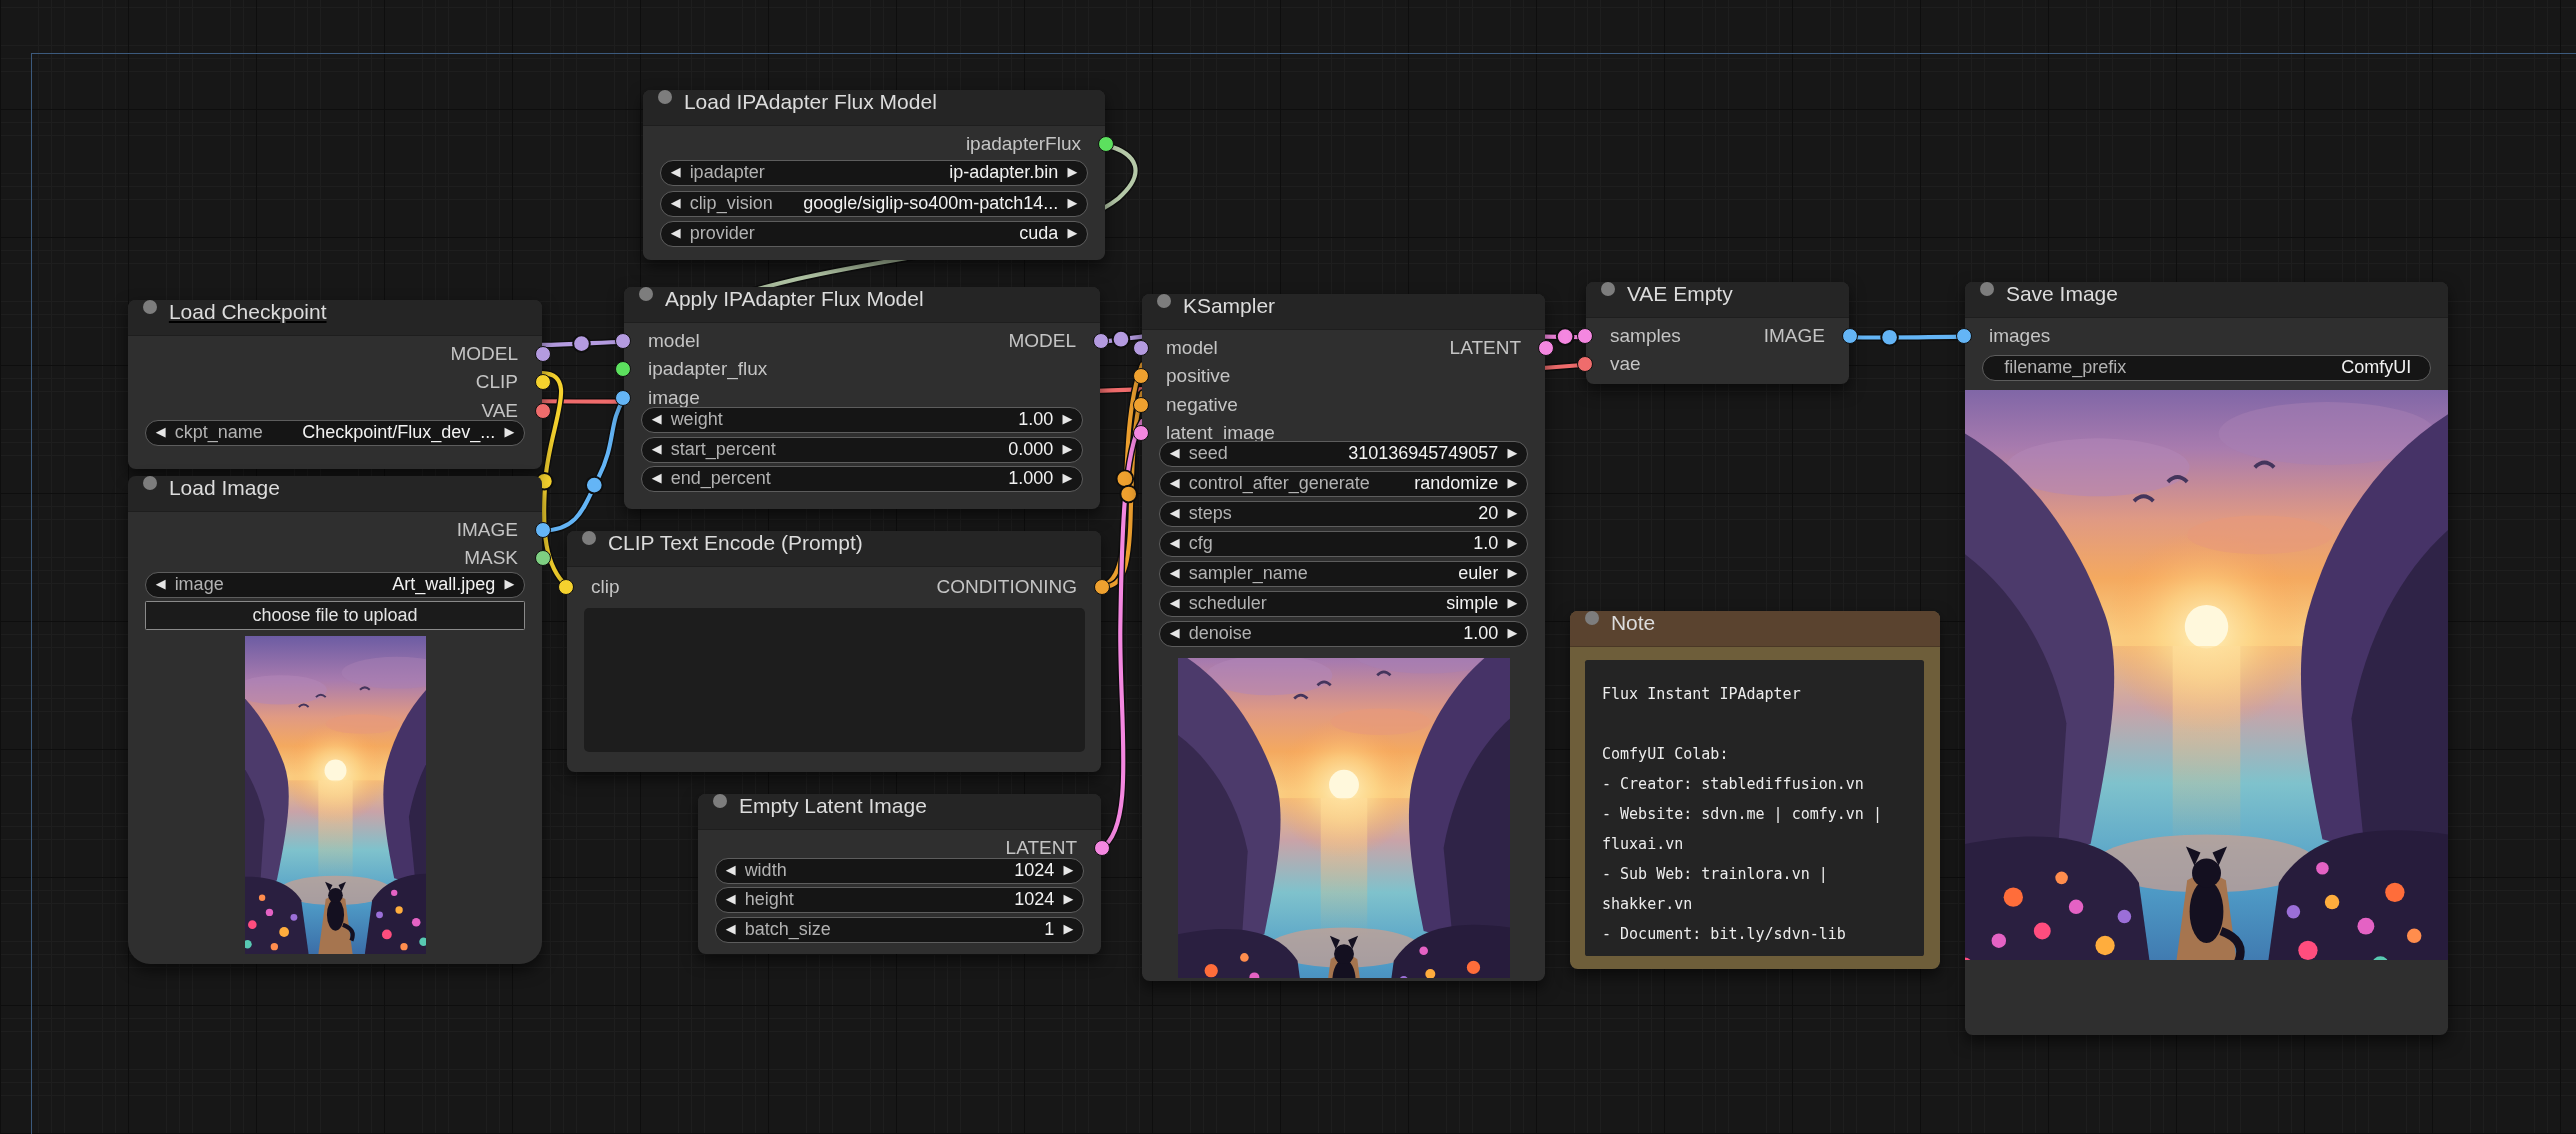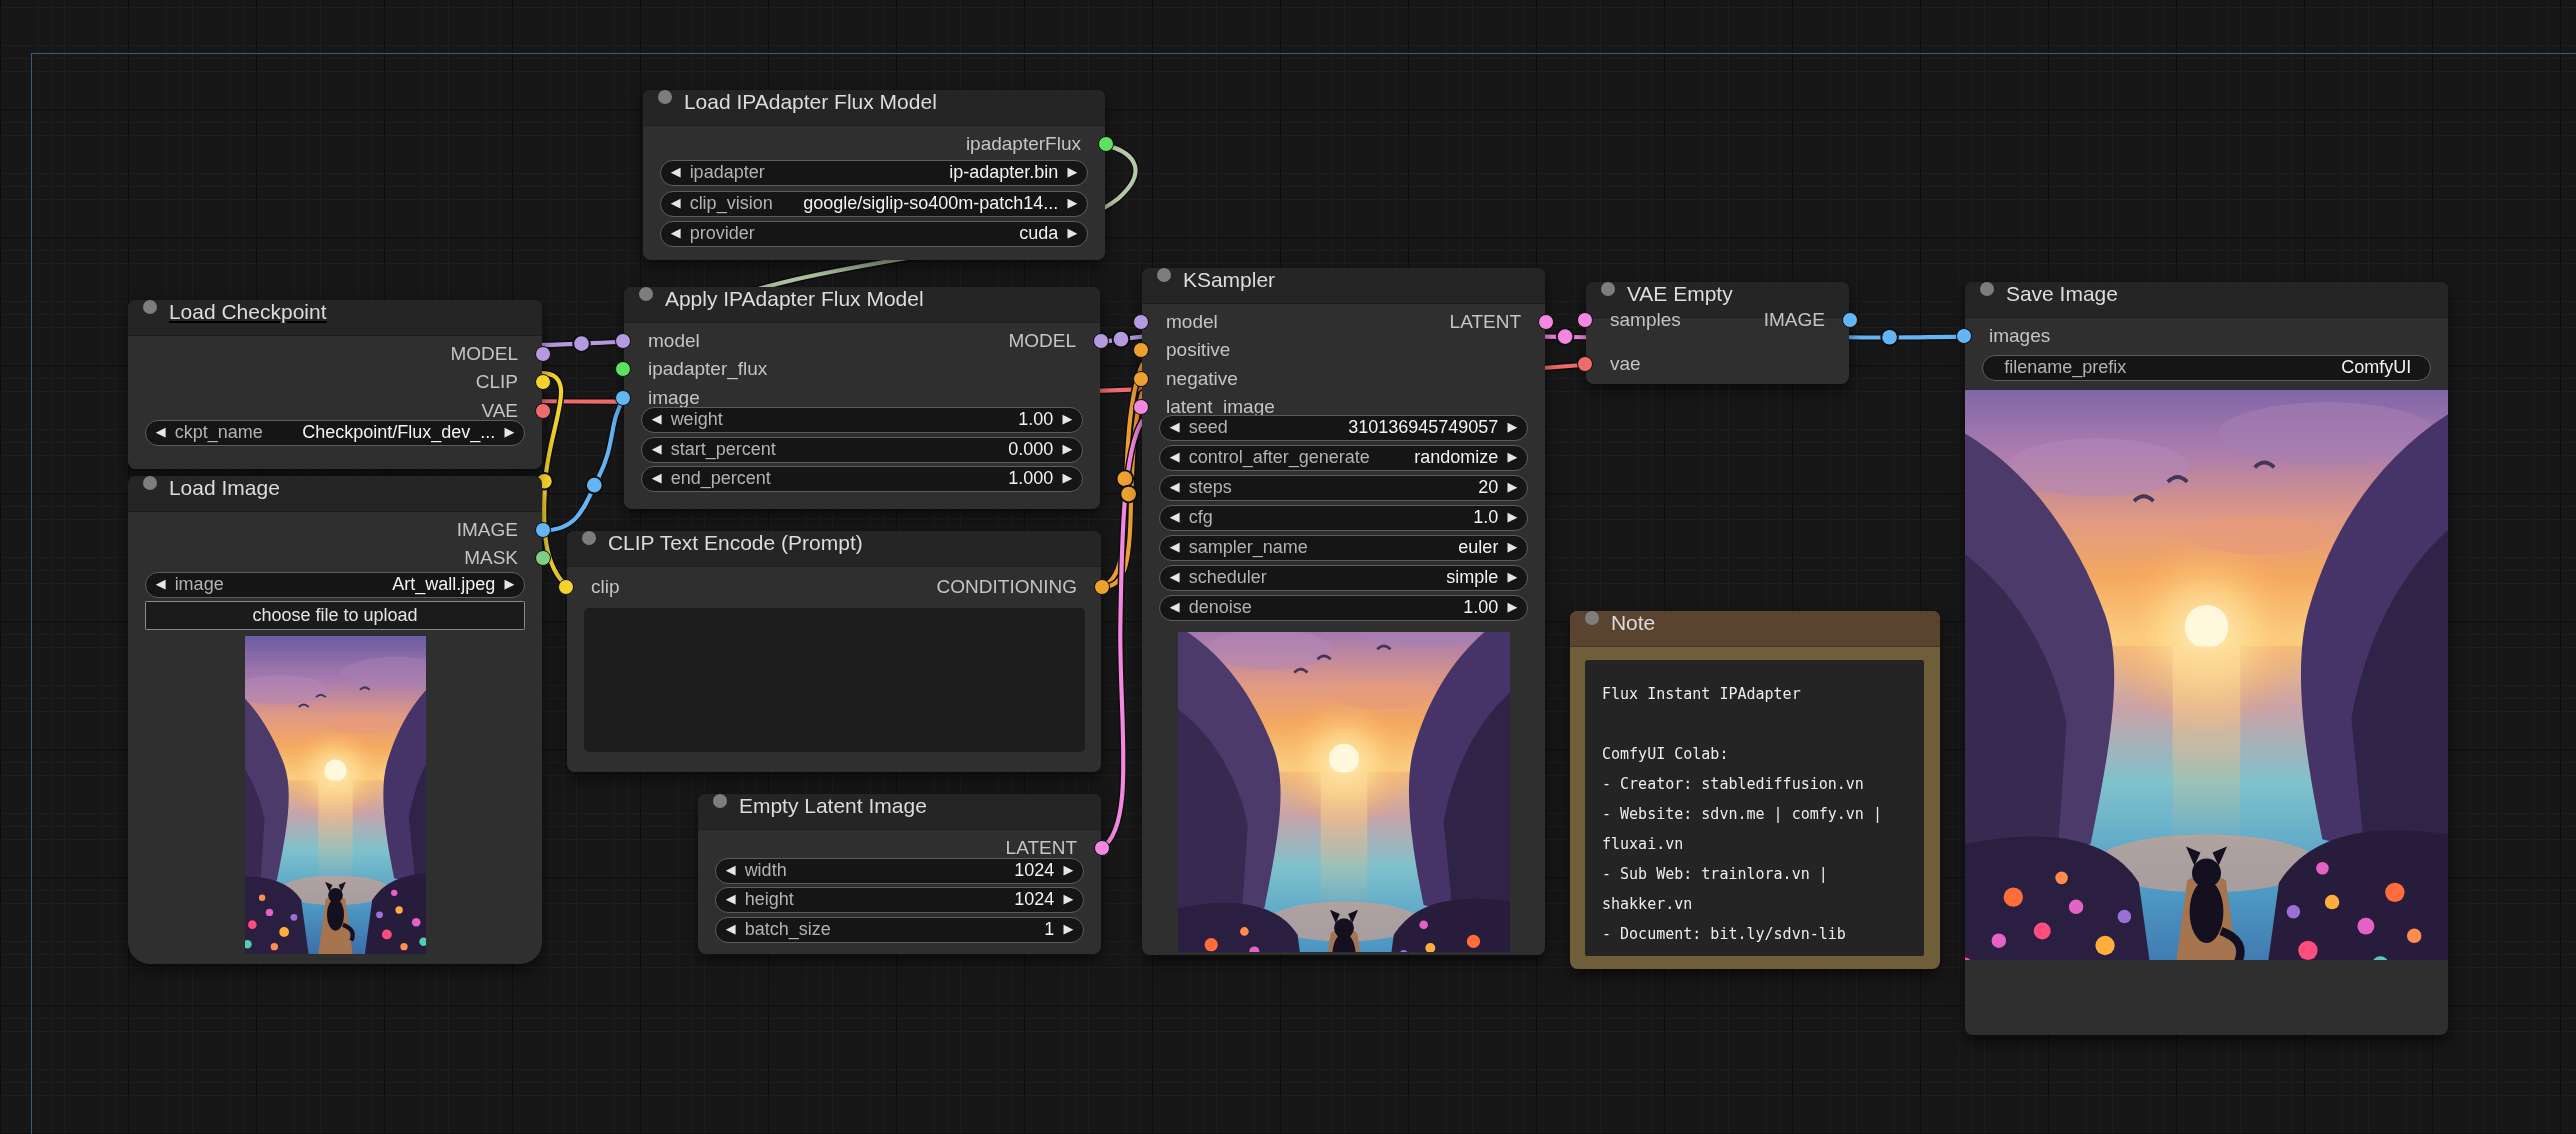--- a/index.html
+++ b/index.html
@@ -341,21 +341,21 @@
     <span class="w-arrow">▶</span>
   </div>
   <div class="widget" style="top:123px;">
     <span class="w-arrow">◀</span>
     <span class="w-label">batch_size</span>
     <span class="w-value">1</span>
     <span class="w-arrow">▶</span>
   </div>
 </div>
 
-<div class="node" style="left:1142px;top:268px;width:403px;height:687px;">
+<div class="node" style="left:1142px;top:294px;width:403px;height:687px;">
   <div class="node-header">
     <span class="hdot"></span>
     <span class="title">KSampler</span>
   </div>
   <div class="row" style="top:40px;">
     <span class="port pin" style="background:#b49be0;"></span>
     <span class="in-label">model</span>
     <span class="out-label">LATENT</span>
     <span class="port pout" style="background:#f487e0;"></span>
   </div>
@@ -418,21 +418,21 @@
         <use href="#art"></use>
       </svg>
   </div>
 </div>
 
 <div class="node" style="left:1586px;top:282px;width:263px;height:102px;">
   <div class="node-header">
     <span class="hdot"></span>
     <span class="title">VAE Empty</span>
   </div>
-  <div class="row" style="top:24px;justify-content:flex-end;">
+  <div class="row" style="top:40px;justify-content:flex-end;">
     <span class="port pin" style="background:#f487e0;"></span>
     <span class="in-label">samples</span>
     <span class="out-label">IMAGE</span>
     <span class="port pout" style="background:#64b5f6;"></span>
   </div>
   <div class="row" style="top:68px;">
     <span class="port pin" style="background:#ef6c6c;"></span>
     <span class="in-label">vae</span>
   </div>
 </div>

